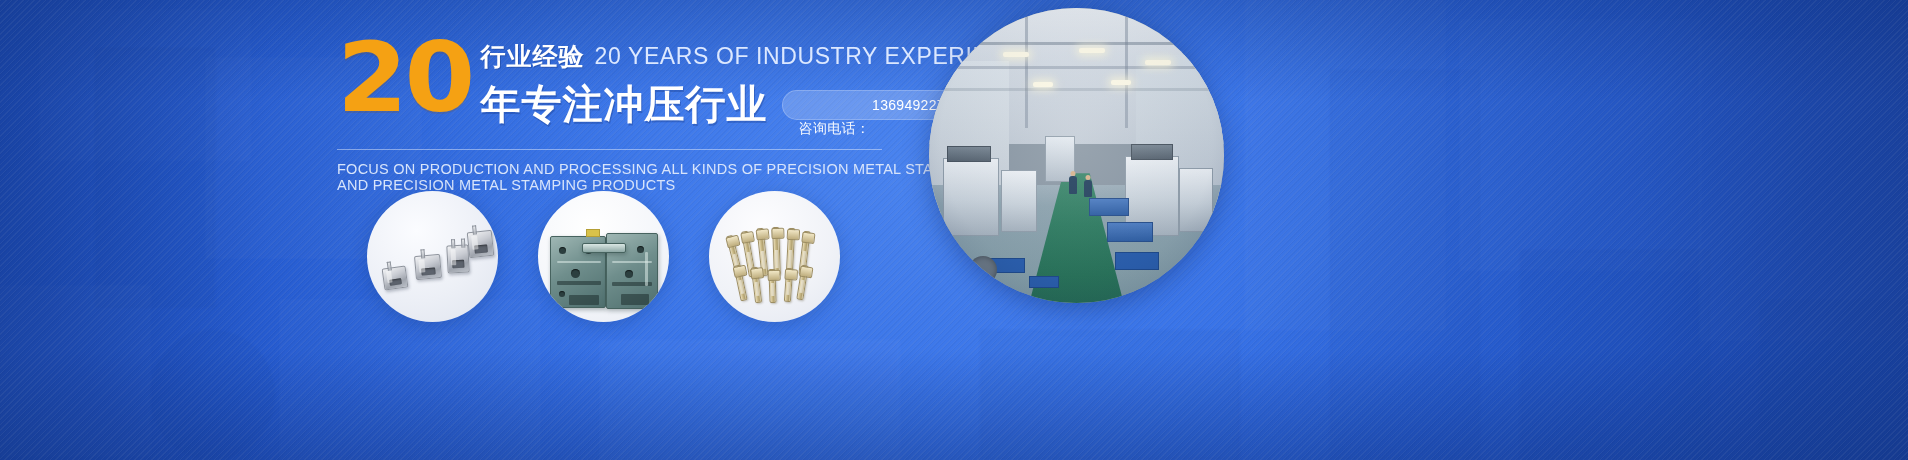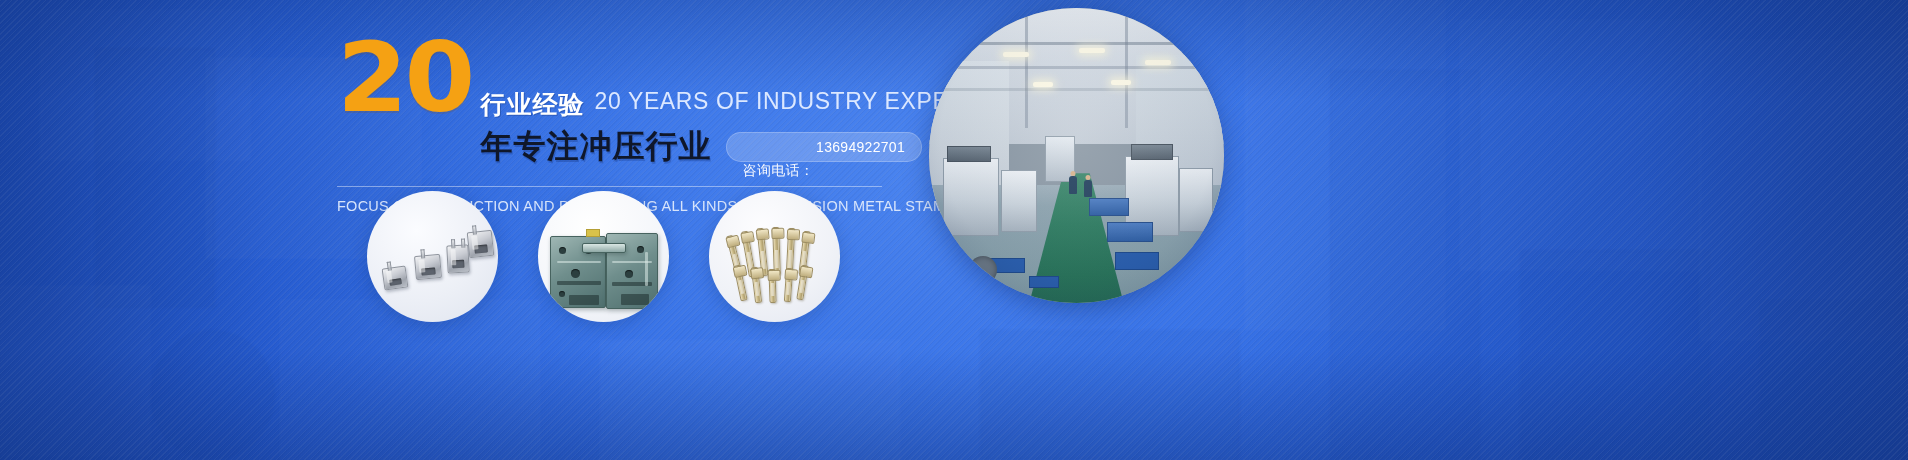--- a/index.html
+++ b/index.html
@@ -81,23 +81,22 @@
     margin-top: 2px;
     transform: scaleX(1.06);
     transform-origin: left top;
     text-shadow: 0 2px 0 rgba(140,80,0,.18);
   }
 
   .headline-right { margin-left: 16px; padding-top: 4px; }
 
   .line-1 {
     display: flex;
-    align-items: flex-start;
+    align-items: center;
     white-space: nowrap;
-    margin-top: 48px;
   }
   .cn-sm {
     font-family: "DejaVu Sans", sans-serif;
     font-weight: 700;
     font-size: 25px;
     letter-spacing: 1px;
     color: #ffffff;
     text-shadow: 1px 1px 0 rgba(16,48,120,.35);
   }
   .en-sm {
@@ -110,23 +109,23 @@
 
   .line-2 {
     display: flex;
     align-items: center;
     margin-top: 4px;
     white-space: nowrap;
   }
   .cn-lg {
     font-family: "DejaVu Sans", sans-serif;
     font-weight: 700;
-    font-size: 32px;
+    font-size: 40px;
     letter-spacing: 1px;
-    color: #0f172a;
+    color: #ffffff;
     text-shadow: 1px 2px 0 rgba(16,48,120,.30);
   }
   .phone-badge {
     margin-left: 14px;
     height: 30px;
     display: inline-flex;
     align-items: center;
     padding: 0 16px;
     border-radius: 15px;
     background: rgba(255,255,255,.20);
@@ -336,20 +335,21 @@
               <span class="pn">13694922701</span>
           </span>
         </div>
       </div>
     </div>
 
     <div class="divider"></div>
 
     <div class="subcopy">
       <div>FOCUS ON PRODUCTION AND PROCESSING ALL KINDS OF PRECISION METAL STAMPING MOLDS</div>
+      <div>AND PRECISION METAL STAMPING PRODUCTS</div>
     </div>
   </div>
 
   <div class="prod prod-1">
     <div class="conn" style="left:16px; top:76px; width:24px; height:22px; transform:rotate(-8deg);">
       <span class="tab" style="left:5px;"></span>
         <span class="port"></span>
     </div>
     <div class="conn" style="left:48px; top:64px; width:26px; height:24px; transform:rotate(-5deg);">
       <span class="tab" style="left:6px;"></span>

